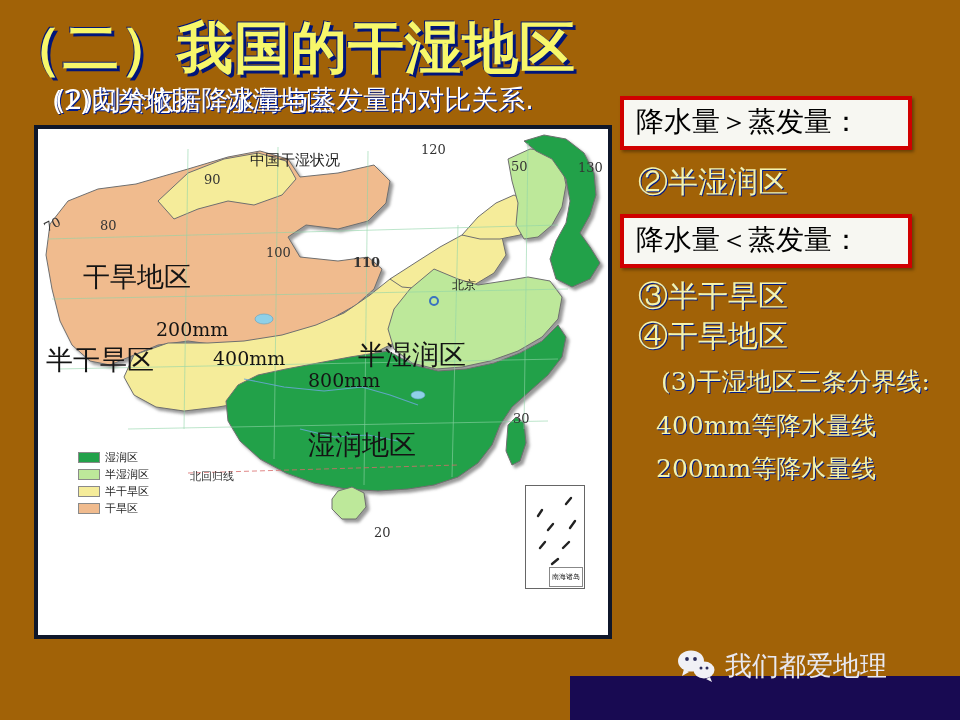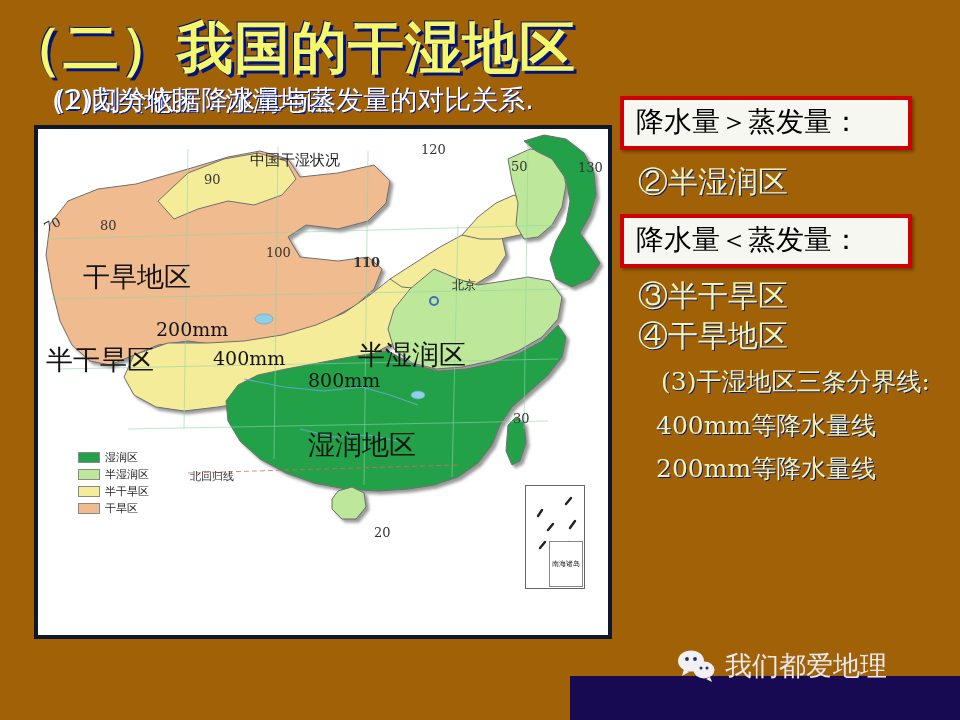--- a/index.html
+++ b/index.html
@@ -95,21 +95,21 @@
   #inset {
     position: absolute;
     left: 487px; top: 356px;
     width: 60px; height: 104px;
     border: 1px solid #666;
     background: #fff;
   }
   #inset-name {
     position: absolute; right: 1px; bottom: 1px;
     font-size: 7px; color: #222;
-    border: 1px solid #888; padding: 17px 2px; background:#fff;
+    border: 1px solid #888; padding: 4px 2px; background:#fff;
     font-family:"DejaVu Serif","Liberation Serif",serif;
   }
 
   
   #right-col {
     position: absolute;
     left: 620px; top: 96px;
     width: 336px;
   }
   .rule-box {

